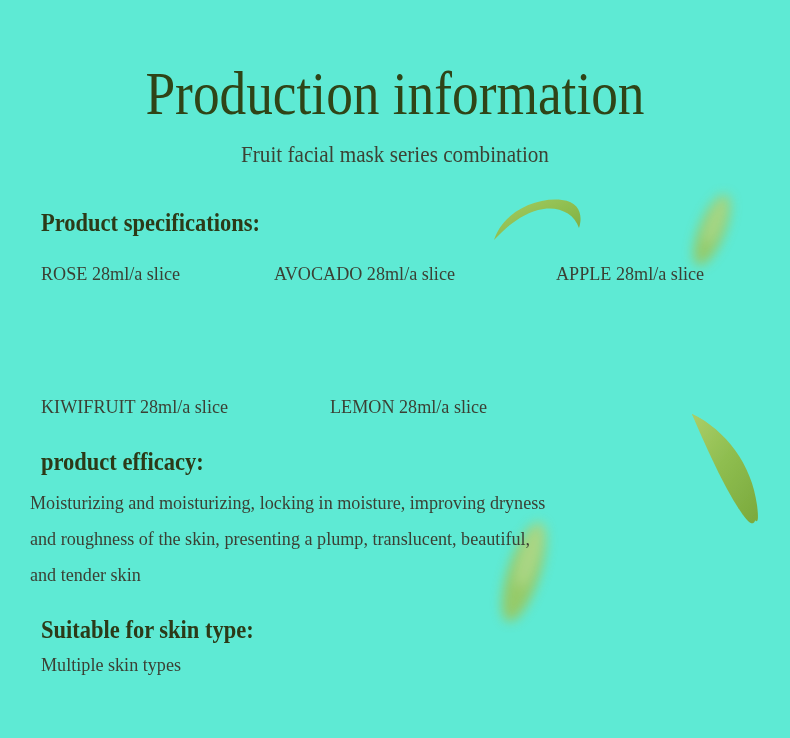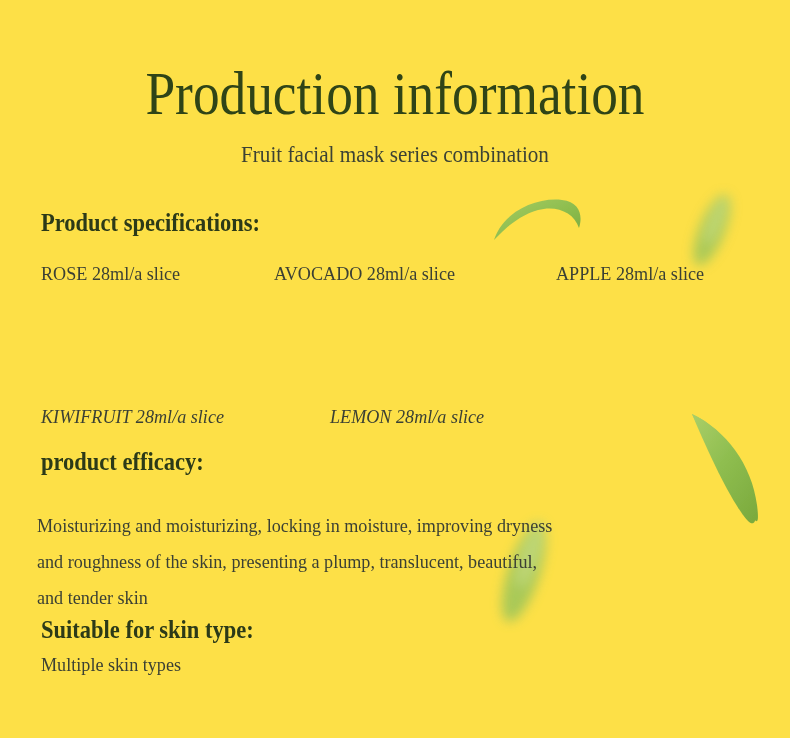--- a/index.html
+++ b/index.html
@@ -11,21 +11,21 @@
     width: 790px;
     height: 738px;
     background: #fcfcfa;
     font-family: "Liberation Serif", "DejaVu Serif", serif;
     overflow: hidden;
   }
   #page {
     position: relative;
     width: 790px;
     height: 738px;
-    background: #fde047;
+    background: #5eead4;
     overflow: hidden;
   }
 
   
   #decor {
     position: absolute;
     inset: 0;
     width: 790px;
     height: 738px;
     pointer-events: none;
@@ -98,38 +98,37 @@
 
   .spec-row {
     position: absolute;
     left: 0;
     width: 748px;
     height: 26px;
   }
   #spec-row-0 { top: 261px; }
   #spec-row-1 { top: 305px; }
   #spec-row-2 { top: 348px; }
-  #spec-row-3 { top: 404px; font-style: italic; }
+  #spec-row-3 { top: 394px; }
 
   .spec-cell {
     position: absolute;
     color: #3b4034;
     font-size: 19.5px;
     line-height: 26px;
     transform: scaleX(0.93);
     transform-origin: 0% 50%;
     white-space: nowrap;
   }
 
   #efficacy-body {
     position: absolute;
-    left: 37px;
+    left: 30px;
     top: 485px;
     width: 740px;
-    margin-top: 23px;
   }
   #efficacy-body .ln {
     color: #3b4034;
     font-size: 19.5px;
     height: 36px;
     line-height: 36px;
     transform: scaleX(0.93);
     transform-origin: 0% 50%;
     white-space: nowrap;
   }

